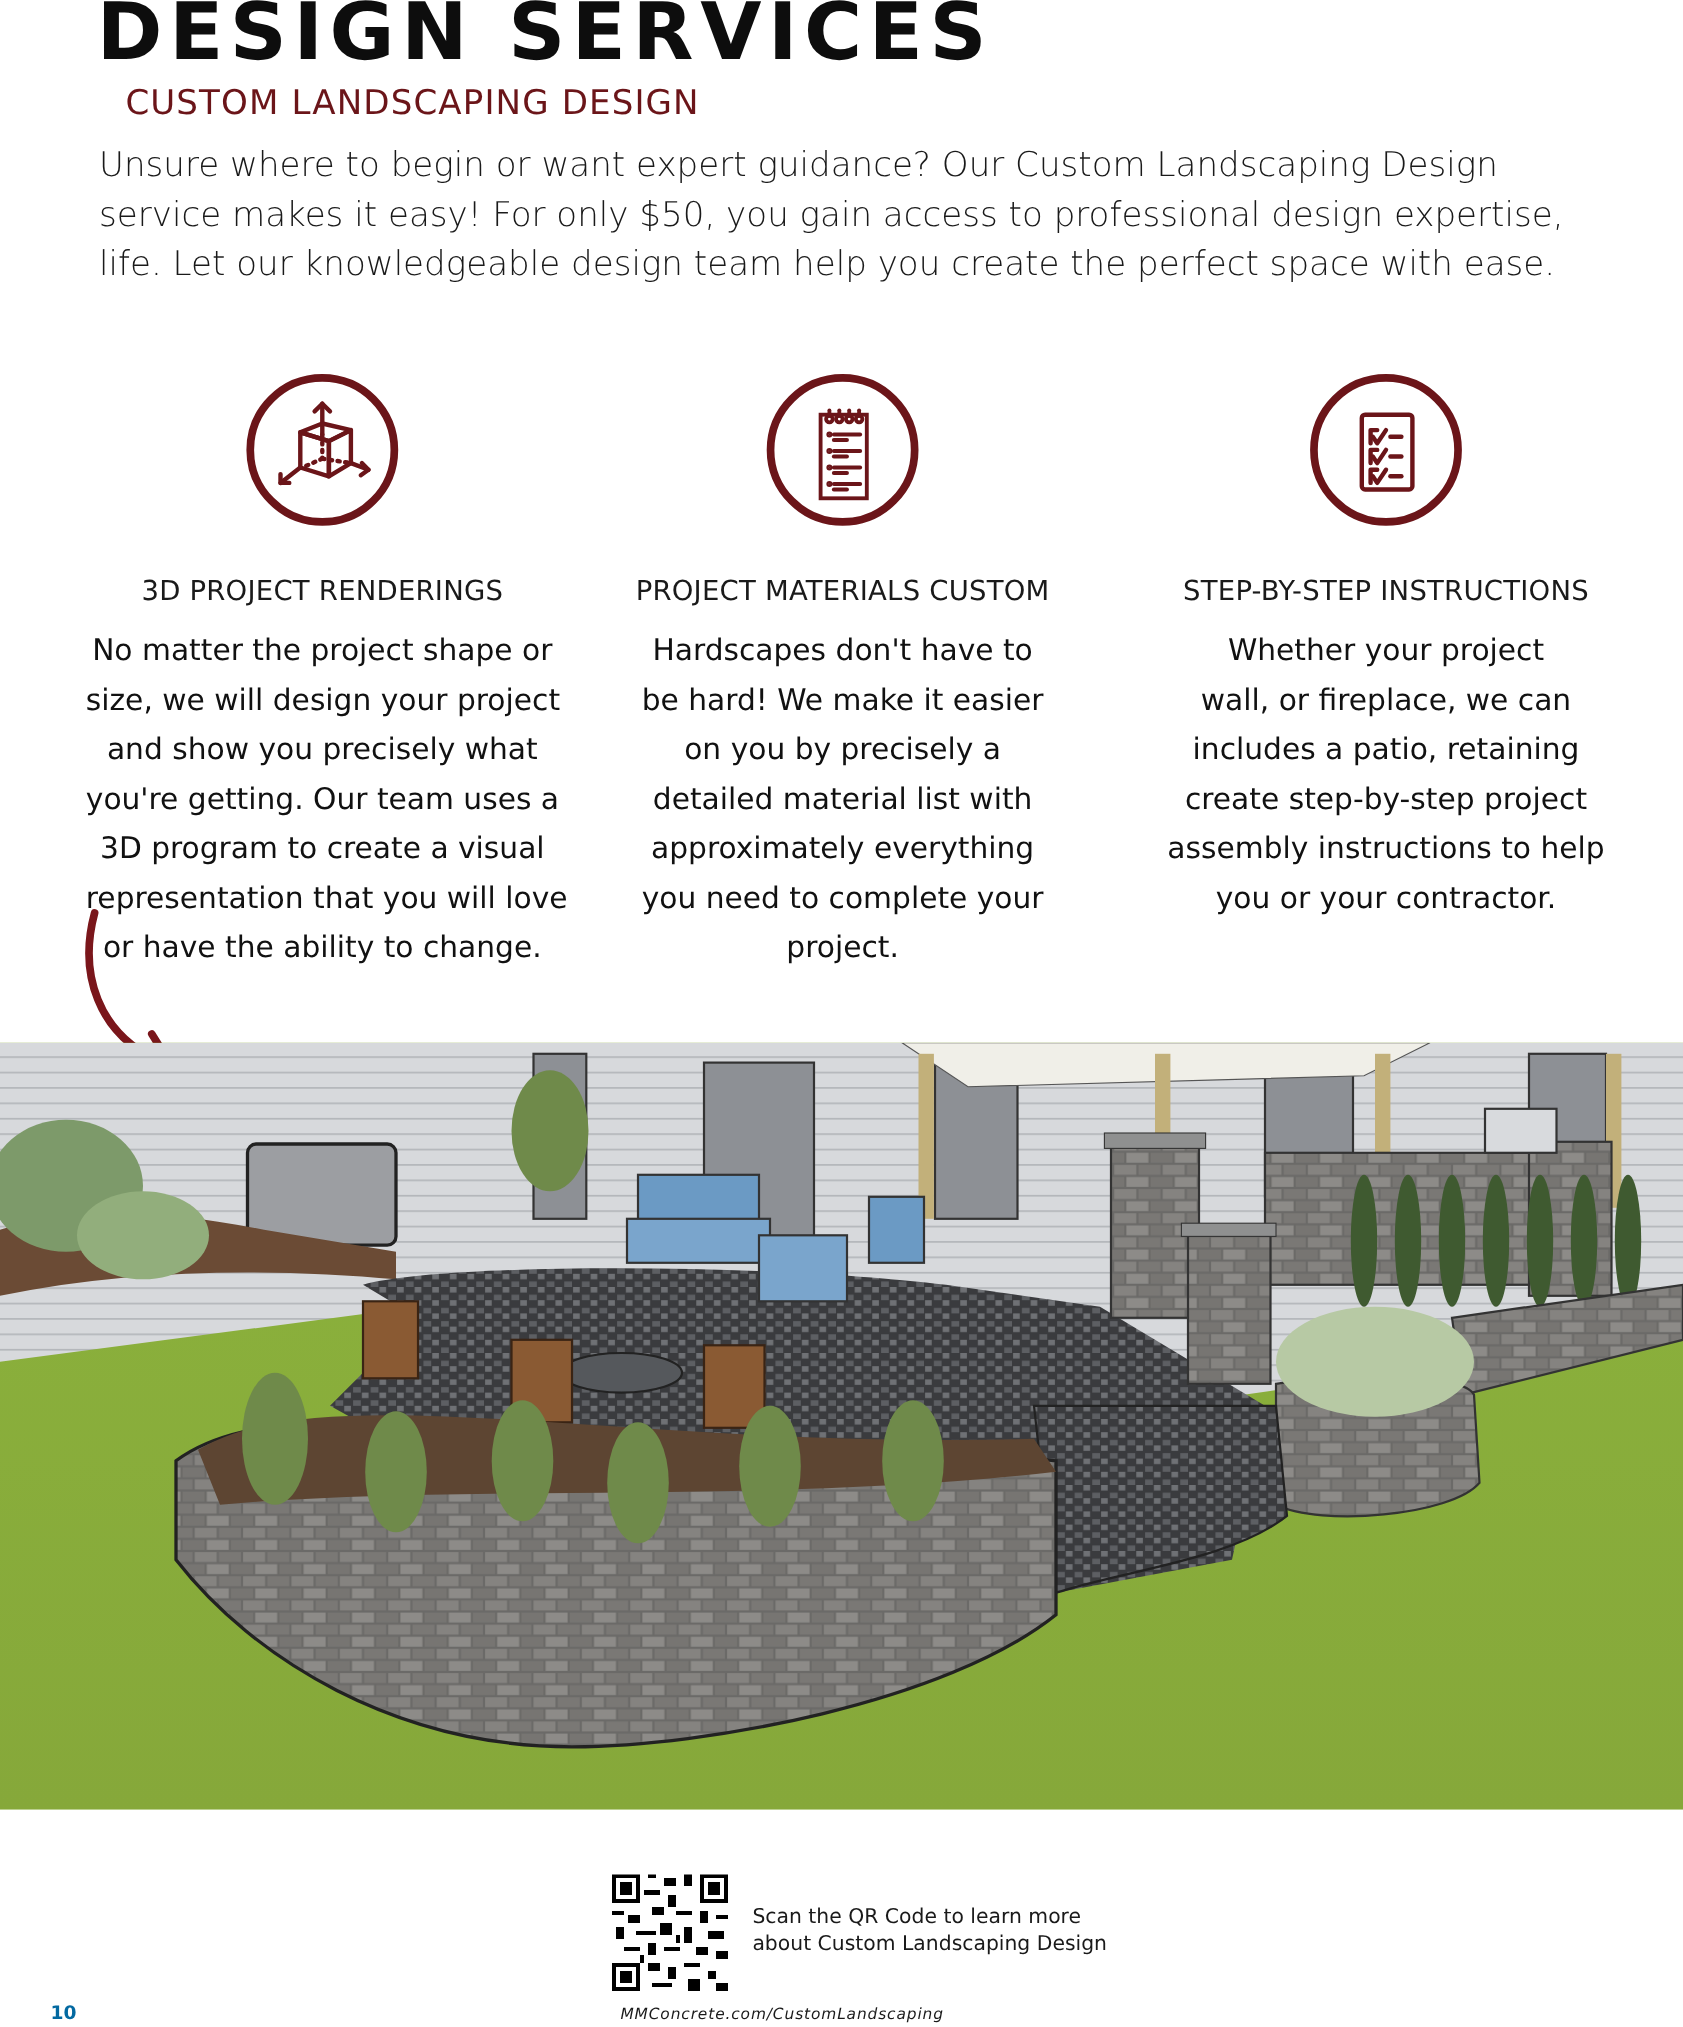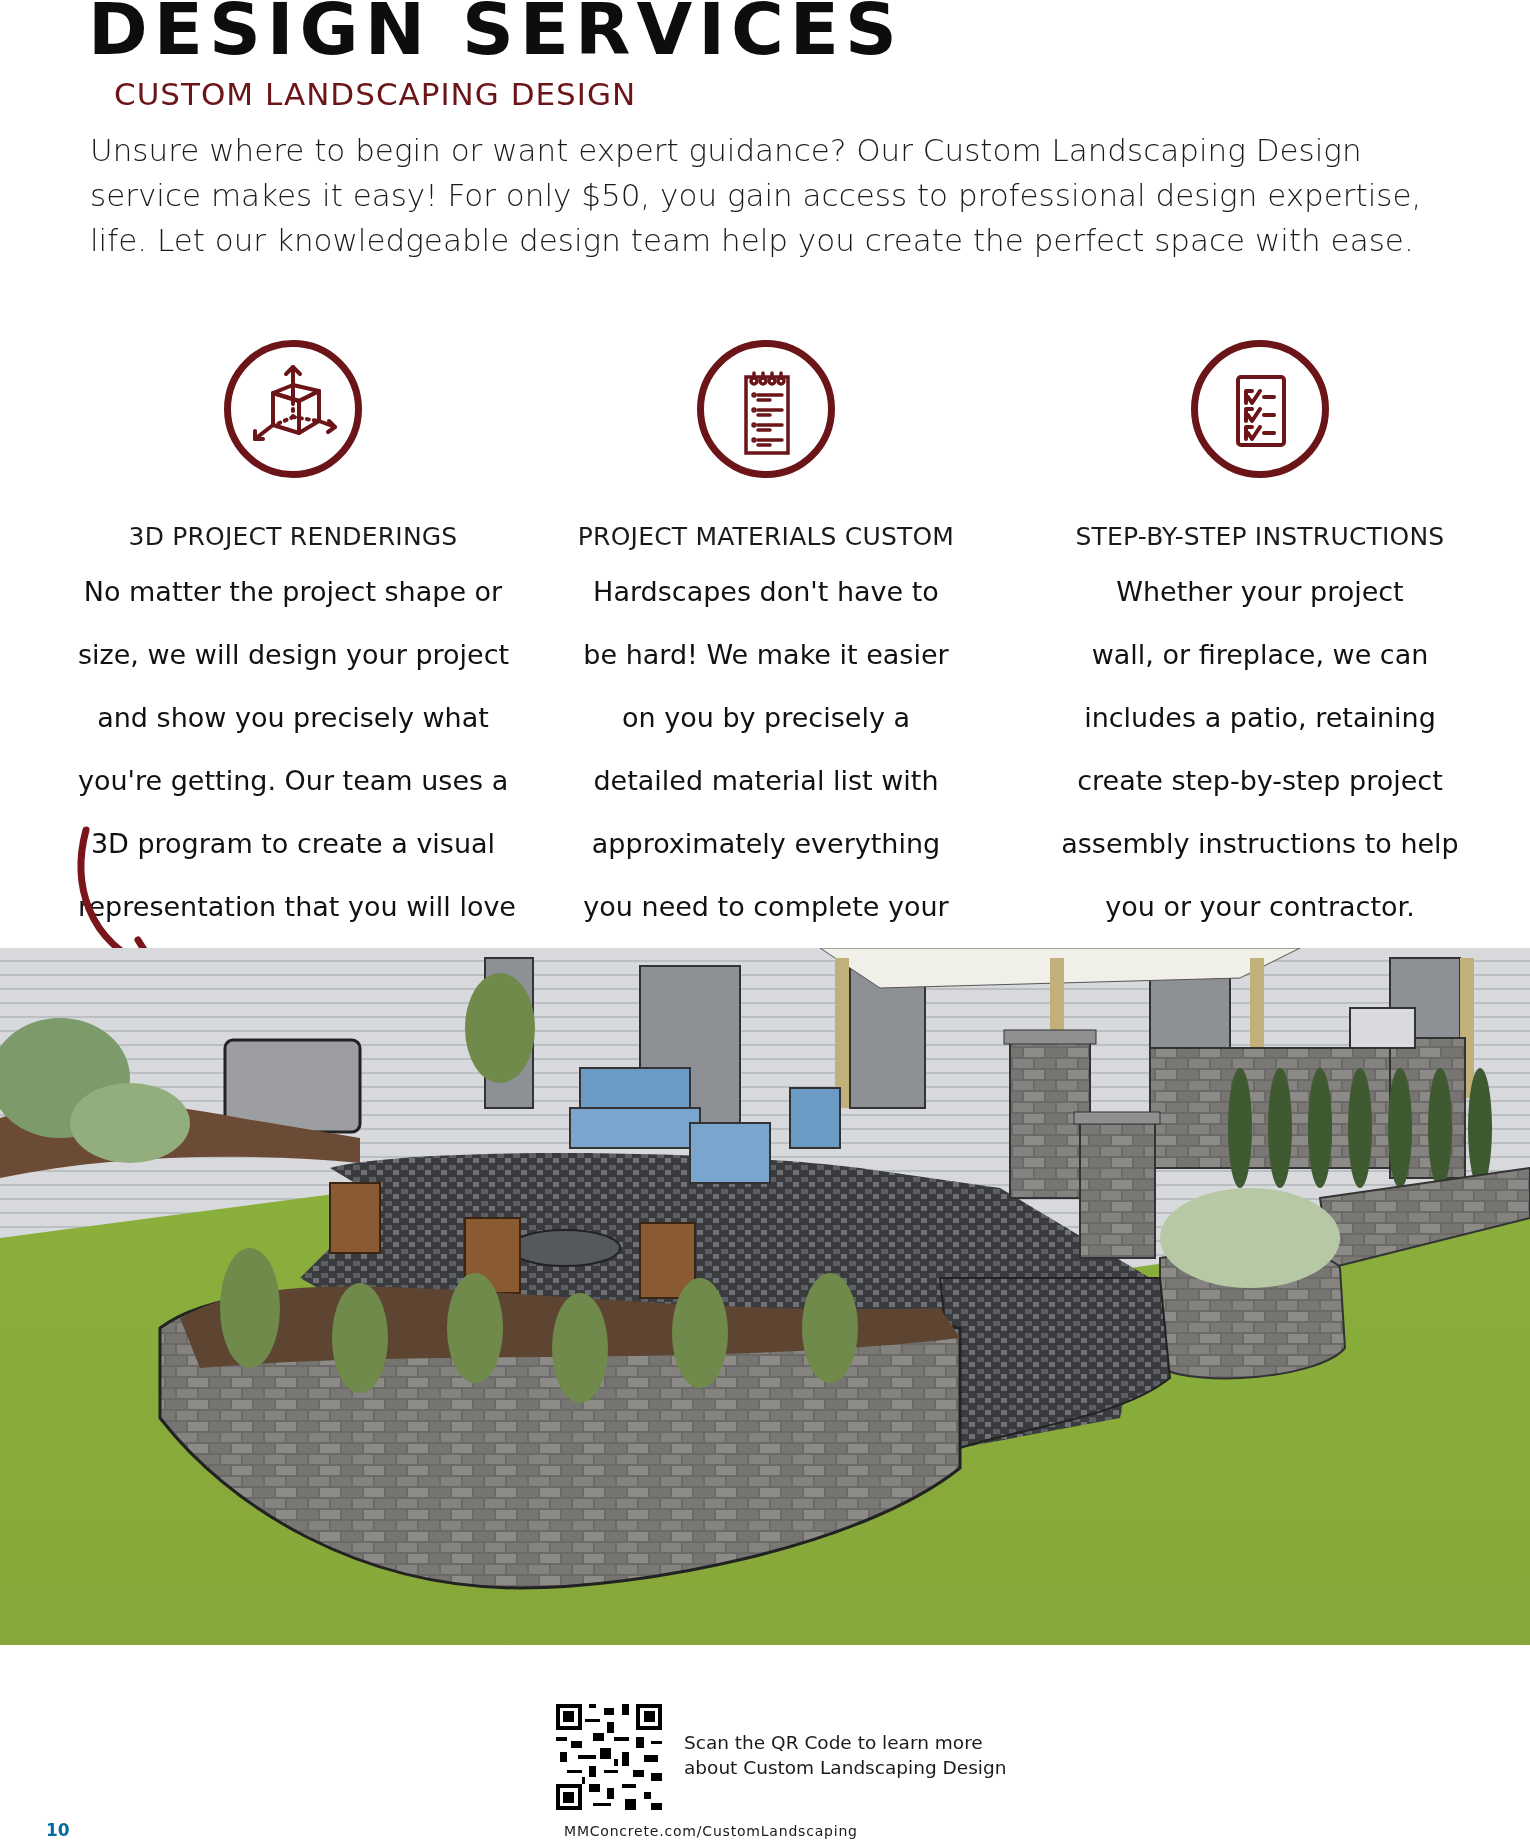--- a/index.html
+++ b/index.html
@@ -31,39 +31,39 @@
     border: 7px solid #6b1519; border-radius: 50%;
     display: flex; align-items: center; justify-content: center;
   }
   .feature .f-title {
     margin-top: 44px; font-size: 25px; color: #1a1a1a; letter-spacing: 0.2px;
     white-space: nowrap;
   }
   .feature .f-body {
     margin-top: 18px; font-size: 27px; line-height: 45px; color: #111;
   }
-  .feature .f-body span { display: block; white-space: nowrap; margin-top: 18px; }
+  .feature .f-body span { display: block; white-space: nowrap; }
 
   .arrow { position: absolute; left: 66px; top: 822px; width: 100px; height: 160px; }
 
   .render {
     position: absolute; left: 0; top: 948px; width: 1530px; height: 697px; overflow: hidden;
     background: #8aae3c;
   }
 
   .qr { position: absolute; left: 556px; top: 1704px; width: 106px; height: 106px; }
   .qr-text {
     position: absolute; left: 684px; top: 1730px; font-size: 18.5px; line-height: 25px; color: #1a1a1a;
   }
   .qr-text span { display: block; white-space: nowrap; }
   .page-number {
     position: absolute; left: 46px; top: 1820px; font-size: 17px; font-weight: bold; color: #0369a1;
   }
   .url {
-    position: absolute; left: 564px; top: 1823px; font-size: 14px; 
+    position: absolute; left: 564px; top: 1823px; font-size: 14px; font-style: italic;
     letter-spacing: 0.8px; color: #1a1a1a;
   }
 </style>
 </head>
 <body>
 
 <h1 class="page-title">DESIGN SERVICES</h1>
 <h2 class="subtitle">CUSTOM LANDSCAPING DESIGN</h2>
 
 <div class="intro">

